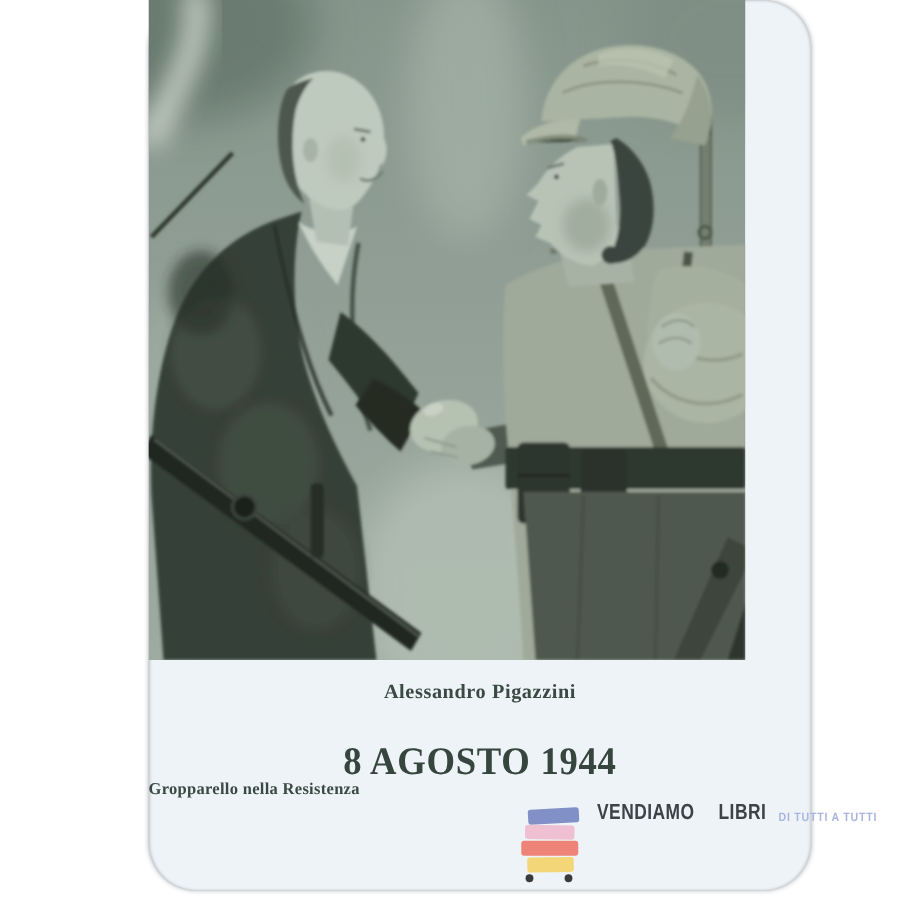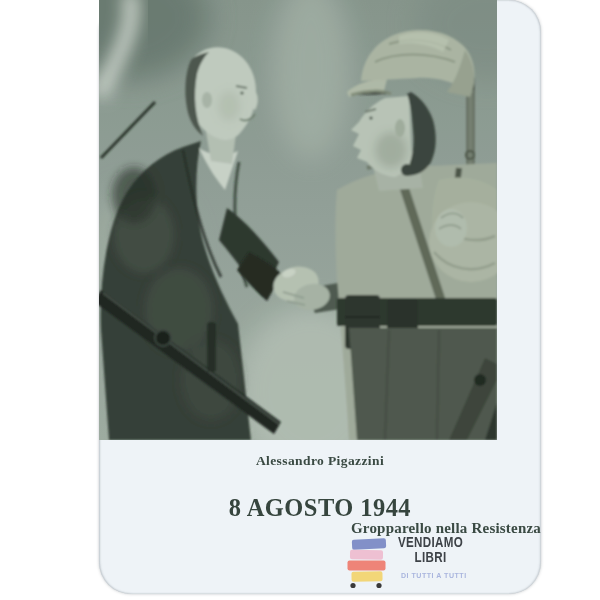--- a/index.html
+++ b/index.html
@@ -18,37 +18,37 @@
   .author{
     position:absolute;top:453px;left:0;width:100%;text-align:center;
     font-weight:bold;font-size:13.5px;letter-spacing:.4px;color:var(--cover_text,#3a4a43);
   }
   .title{
     position:absolute;top:481px;left:0;width:100%;text-align:center;
     font-weight:bold;font-size:26px;letter-spacing:.5px;color:var(--title_text,#36453e);margin-top:12px;
   }
   .title span{display:inline-block;transform:scaleX(.94);}
   .subtitle{
-    position:absolute;top:520px;left:0;width:100%;text-align:right;
-    font-weight:bold;font-size:15px;letter-spacing:.2px;color:var(--cover_text,#3a4a43);
+    position:absolute;top:520px;left:0;width:100%;text-align:left;
+    font-weight:bold;font-size:11px;letter-spacing:.2px;color:var(--cover_text,#3a4a43);
   }
   
   .publisher{position:absolute;left:164px;top:545px;width:88px;height:46px;}
   .publisher .mark{position:absolute;left:14px;top:0;}
   .publisher .wordline{
     position:absolute;left:0;bottom:8px;width:88px;
     font-size:10.5px;color:var(--publisher_text,#5d5d58);letter-spacing:.2px;
   }
   .publisher .le{position:absolute;left:2px;bottom:0;}
   .publisher .rest{position:absolute;left:23px;bottom:0;}
   .publisher .squiggle{position:absolute;left:0;bottom:0;}
   
   .badge{position:absolute;left:248px;top:535px;width:132px;height:52px;display:flex;}
   .badge .cart{flex:0 0 auto;margin-top:2px;}
-  .badge .btxt{margin-left:9px;display:flex;flex-direction:column;text-align:center;}
+  .badge .btxt{margin-left:9px;display:flex;flex-direction:row;text-align:center;}
   .badge .bline{
     font-family:"Liberation Sans", sans-serif;font-weight:bold;font-size:14.5px;
     line-height:1.06;color:var(--badge_dark,#3d4247);letter-spacing:.4px;
     transform:scaleX(.8);transform-origin:left top;white-space:nowrap;
   }
   .badge .tagline{
     font-family:"Liberation Sans", sans-serif;font-weight:bold;font-size:8px;
     margin-top:5px;color:var(--badge_light,#a9b5de);letter-spacing:.6px;
     transform:scaleX(.88);transform-origin:left top;white-space:nowrap;
   }

